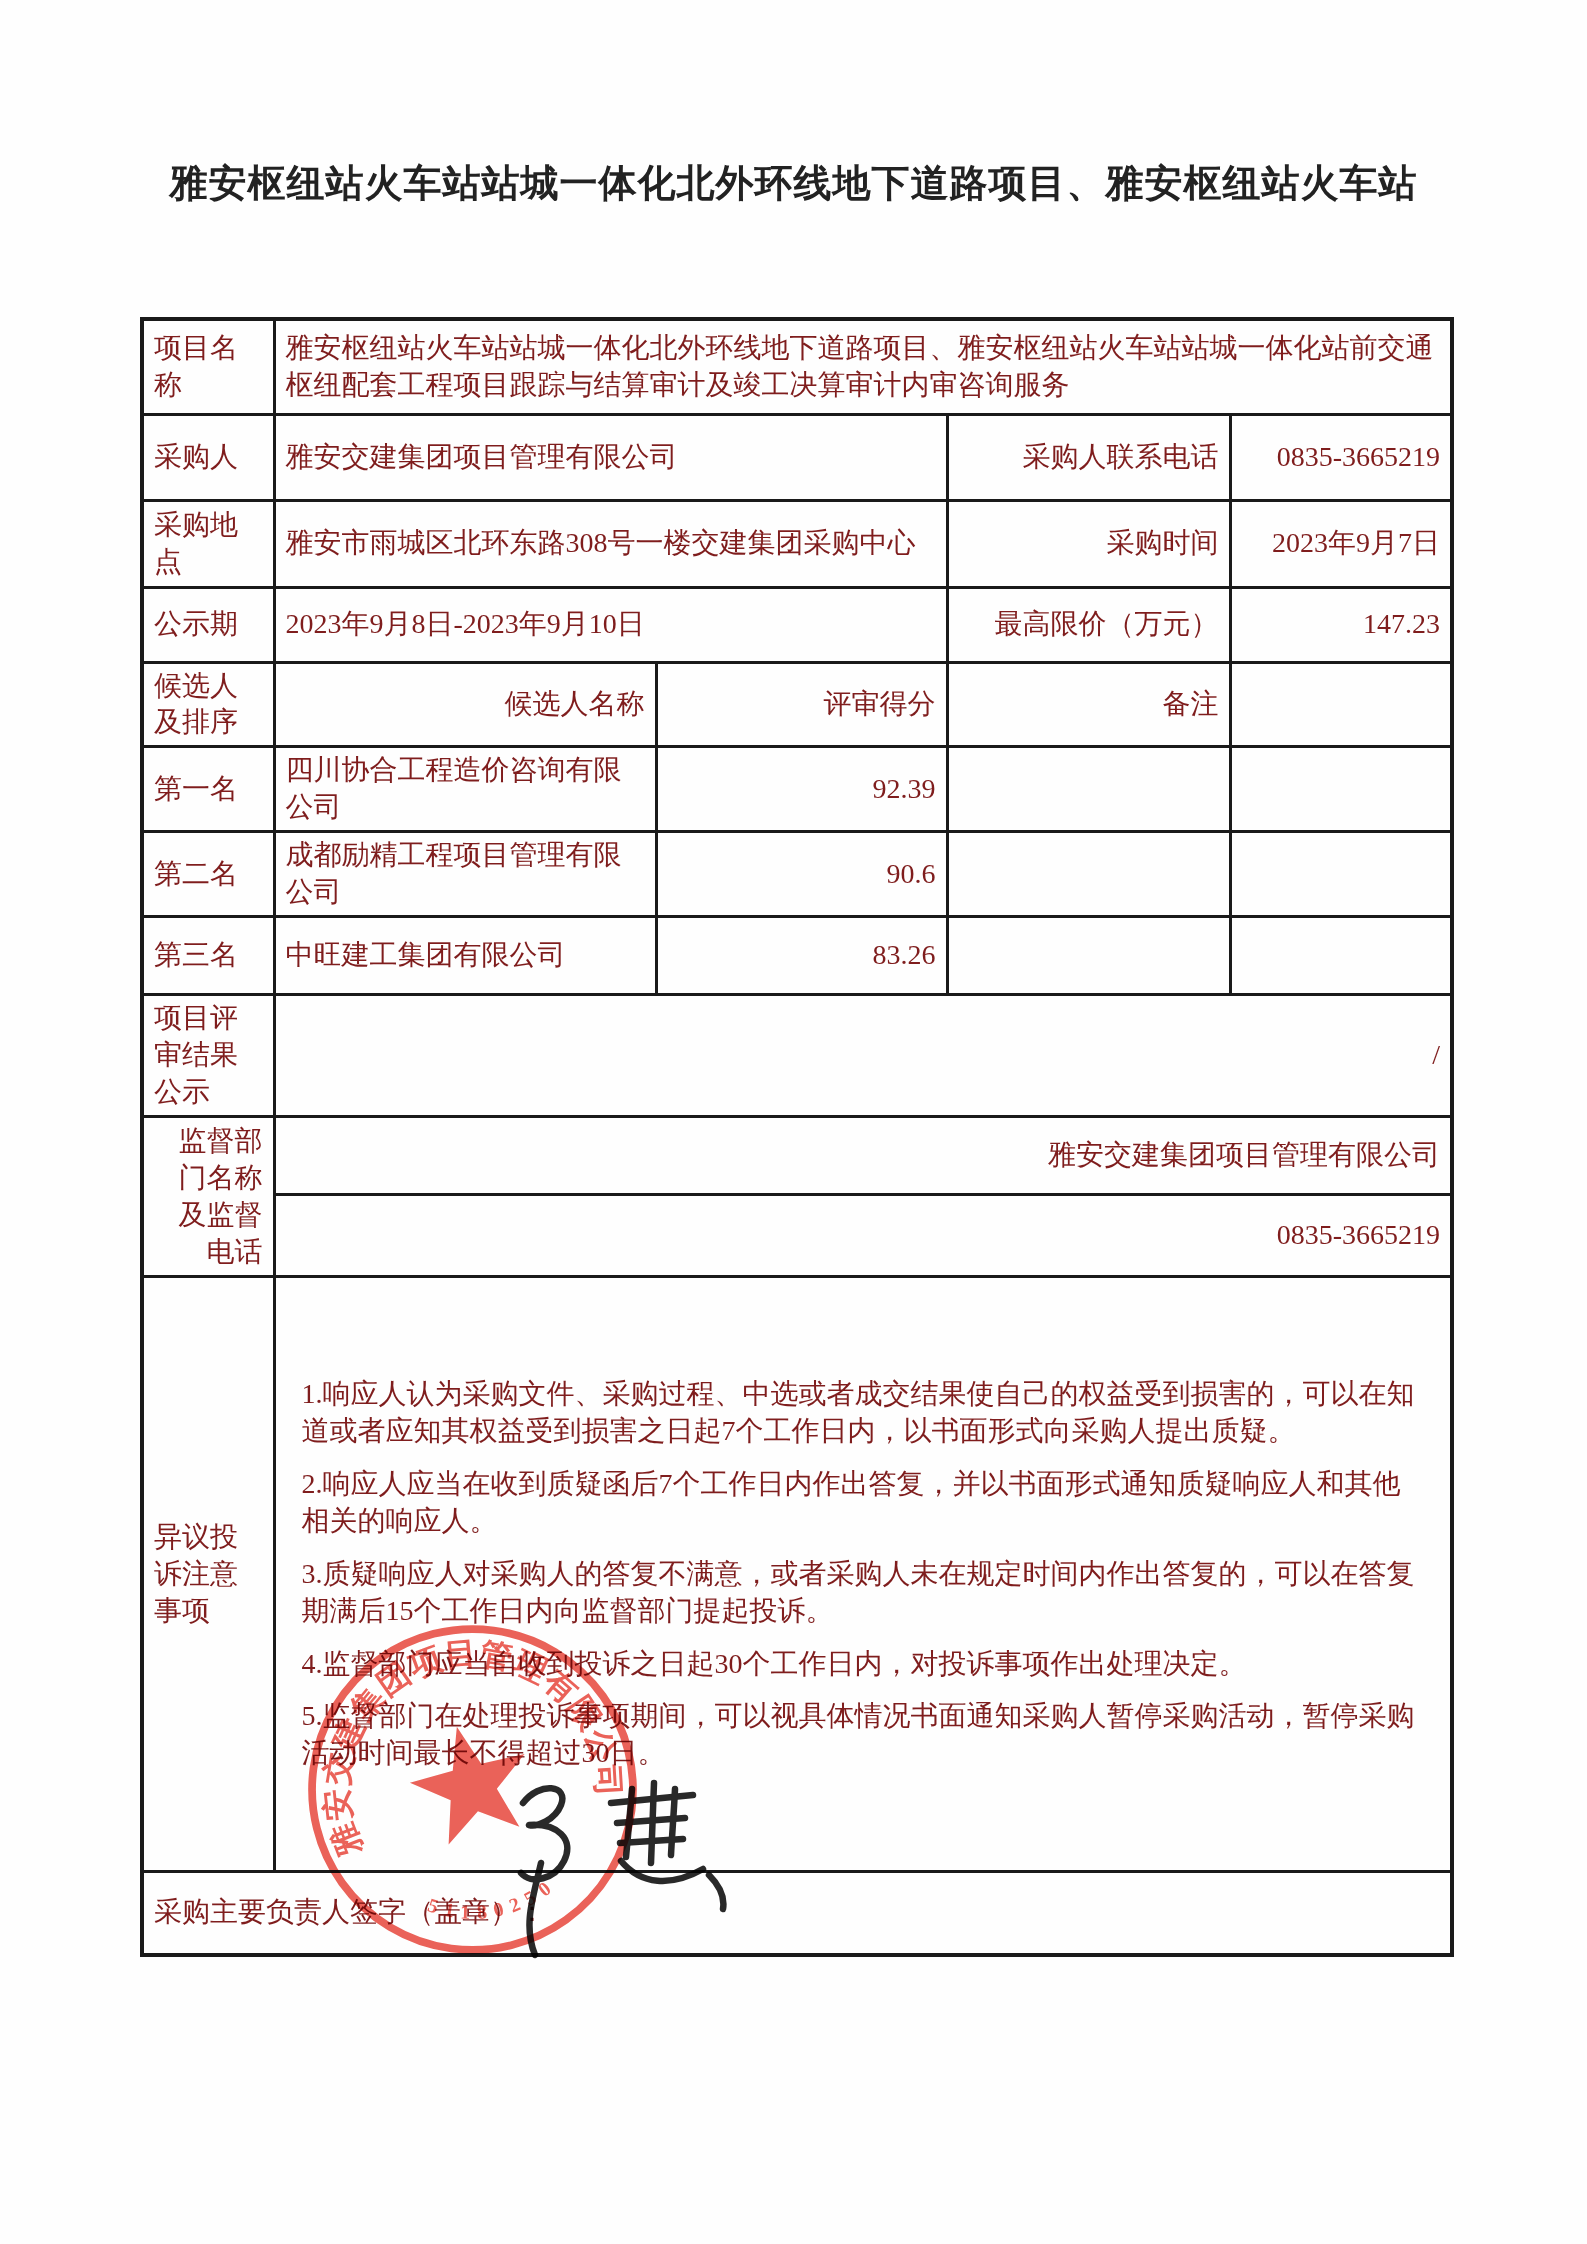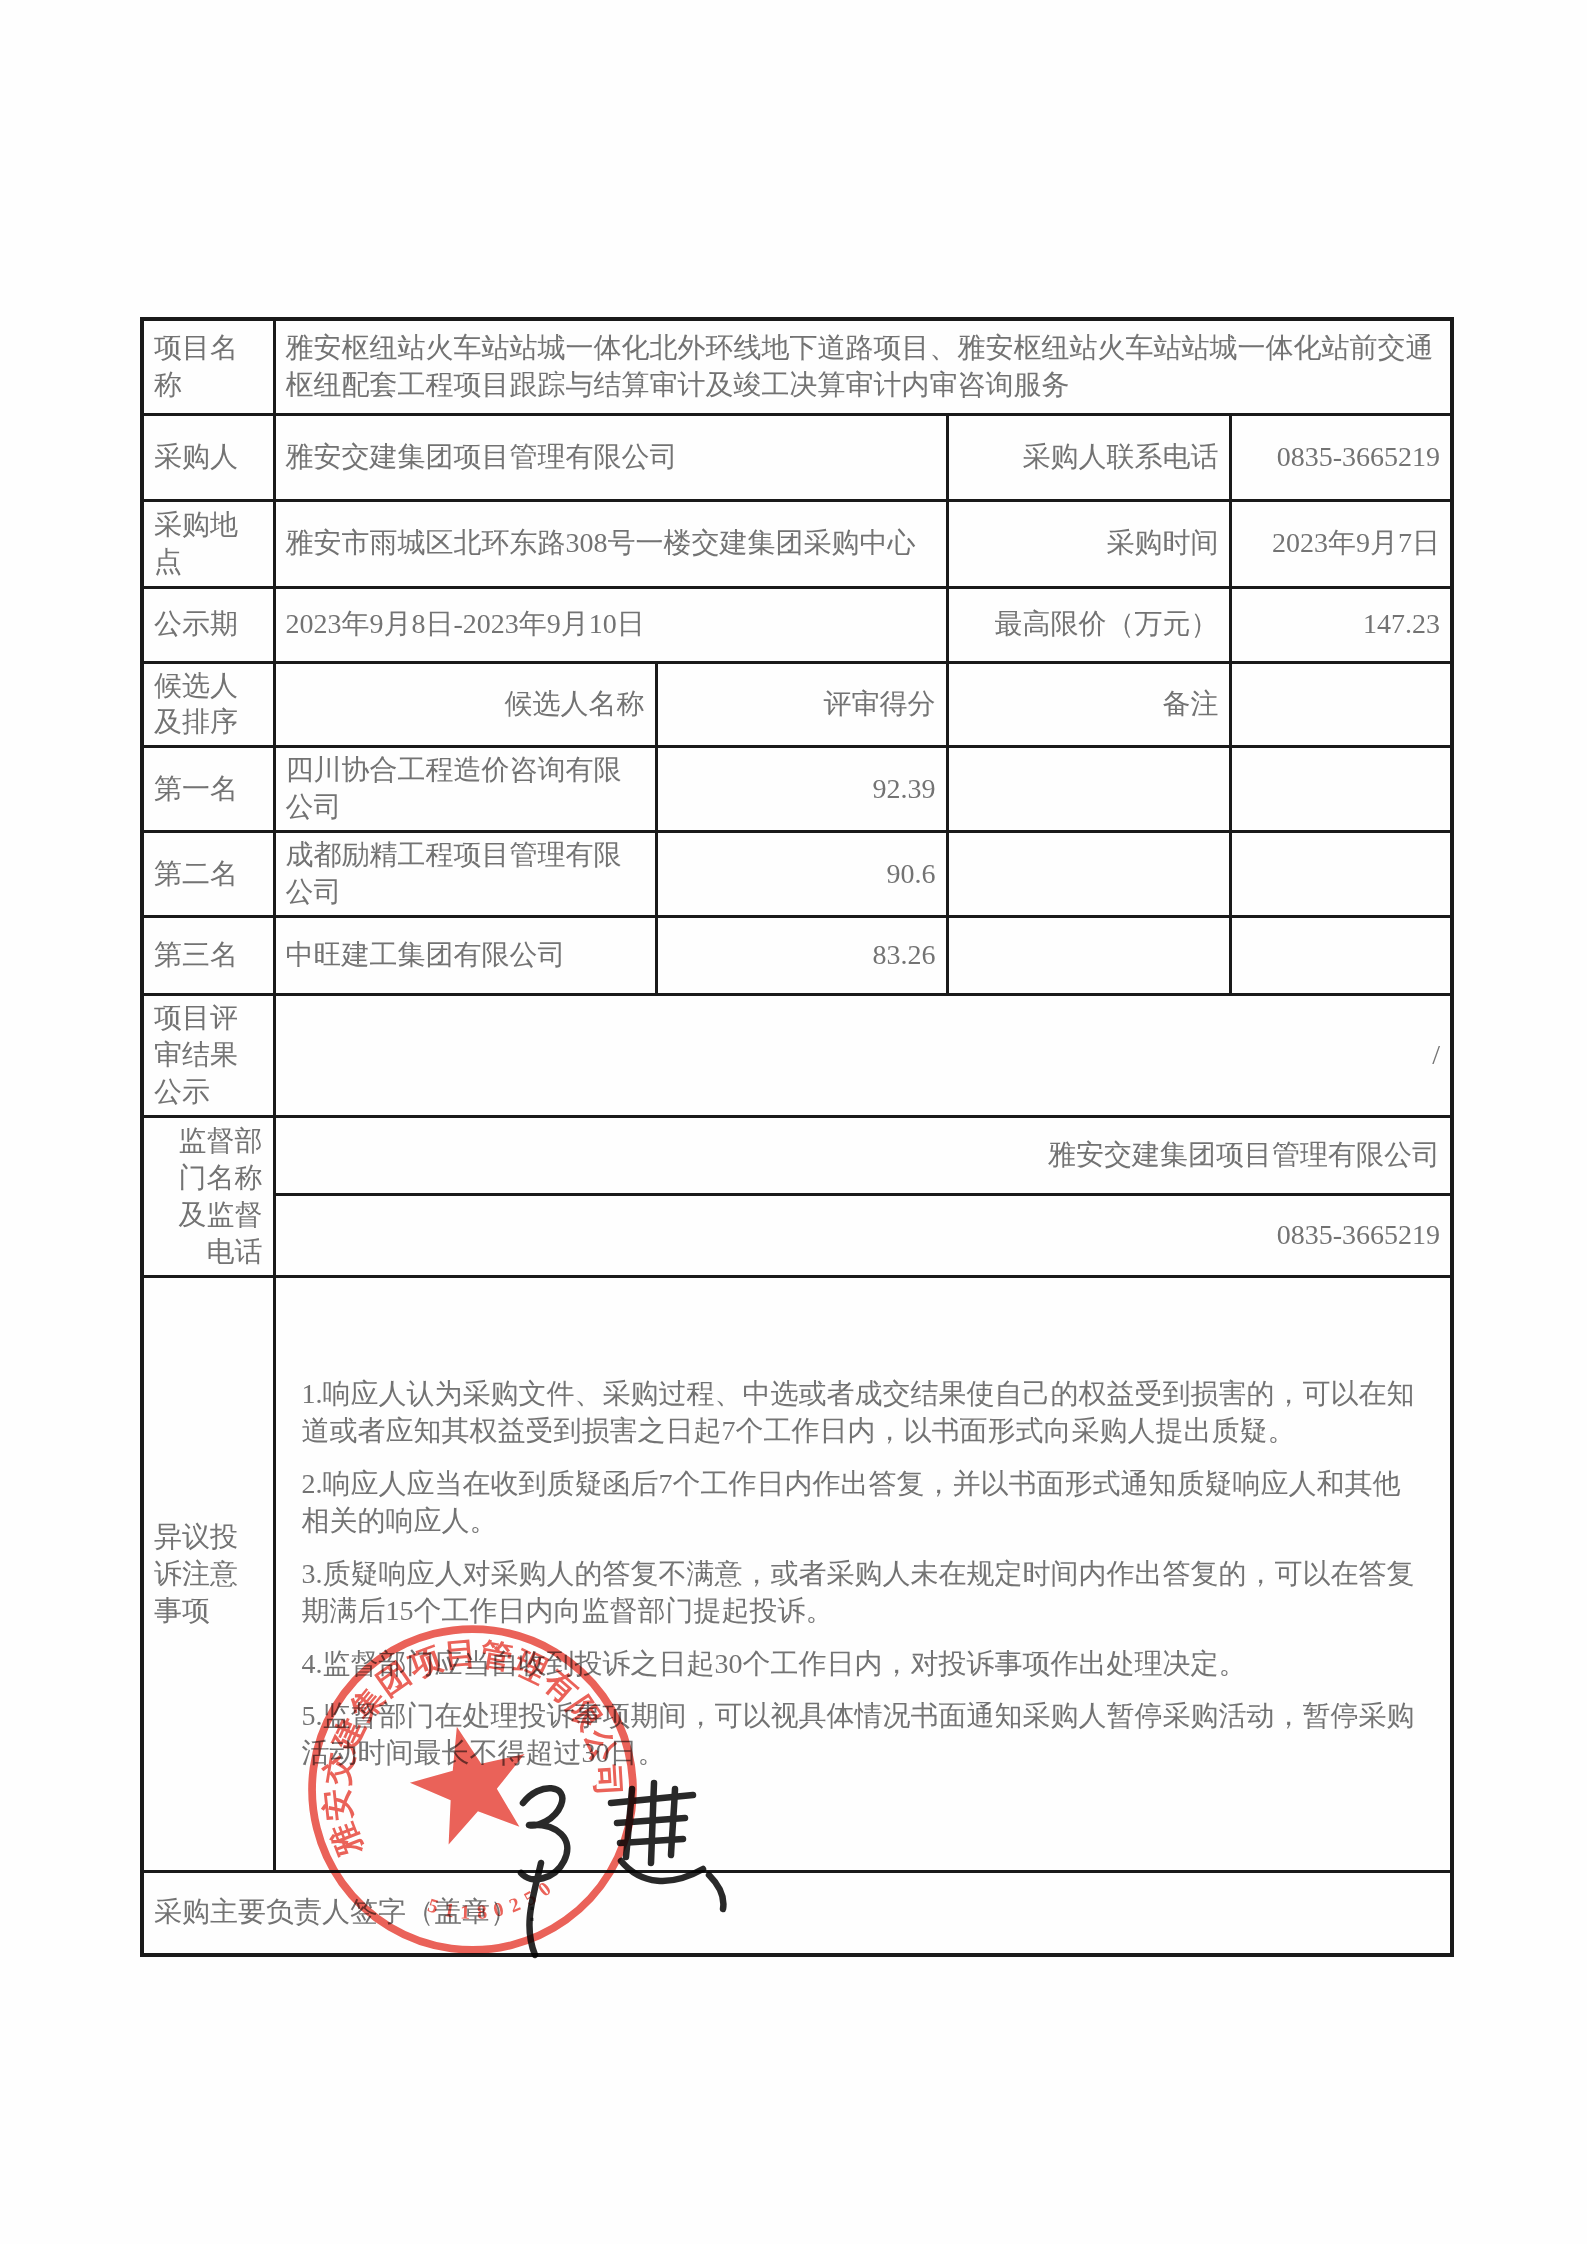--- a/index.html
+++ b/index.html
@@ -34,21 +34,21 @@
     border-collapse: collapse;
     table-layout: fixed;
     border: 4px solid #1a1a1a;
   }
   table.results td {
     border: 3px solid #1a1a1a;
     font-size: 28px;
     line-height: 1.32;
     padding: 4px 10px;
     vertical-align: middle;
-    color: #737373;
+    color: #7f1d1d;
     word-break: break-all;
   }
   td.lbl { padding: 4px 6px 4px 8px; }
   td.ctr { text-align: right; }
   td.project-name-cell { padding-right: 58px; }
   td.location-cell { padding-right: 30px; }
   td.objection-cell { padding: 6px 70px 6px 12px; }
   .objection-cell div { margin: 16px; }
   td.sign-row-cell { padding-left: 8px; }
   
@@ -71,20 +71,21 @@
     mix-blend-mode: multiply;
     opacity: 0.92;
   }
 </style>
 </head>
 <body>
 
 <div class="page">
 
   <div class="doc-title">
+    <div>雅安枢纽站火车站站城一体化北外环线地下道路项目、雅安枢纽站火车站</div>
   </div>
 
   <table class="results">
     <colgroup>
       <col style="width:132px">
       <col style="width:382px">
       <col style="width:291px">
       <col style="width:283px">
       <col style="width:222px">
     </colgroup>

